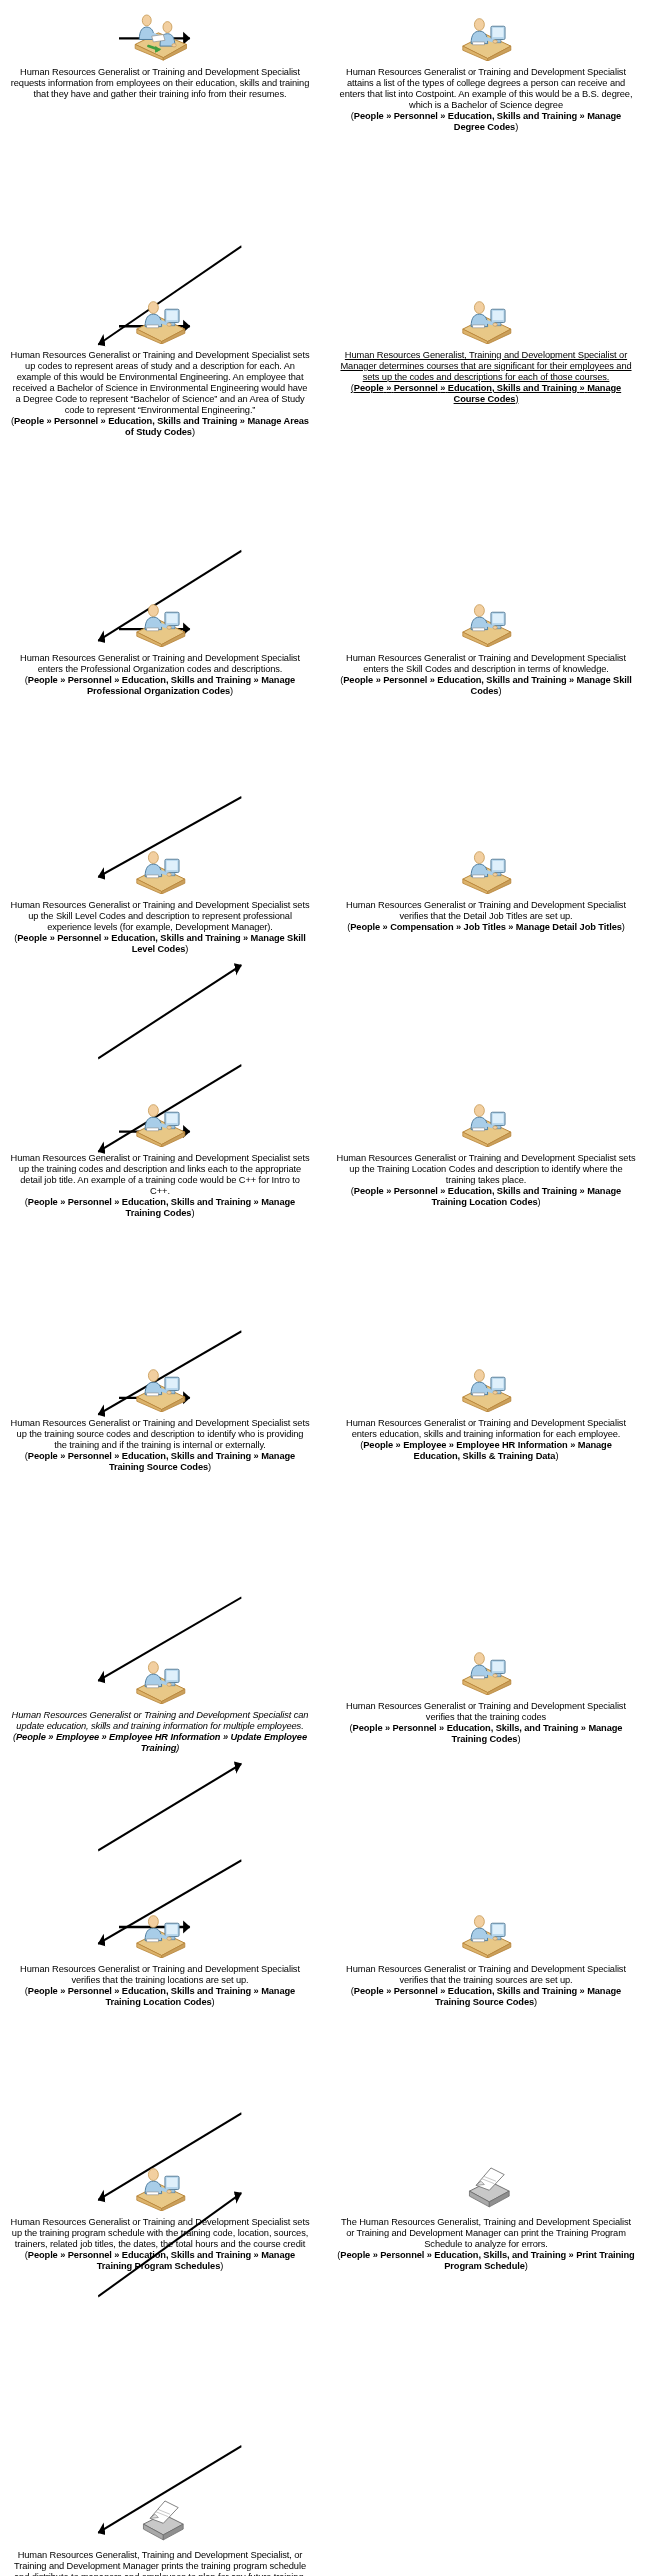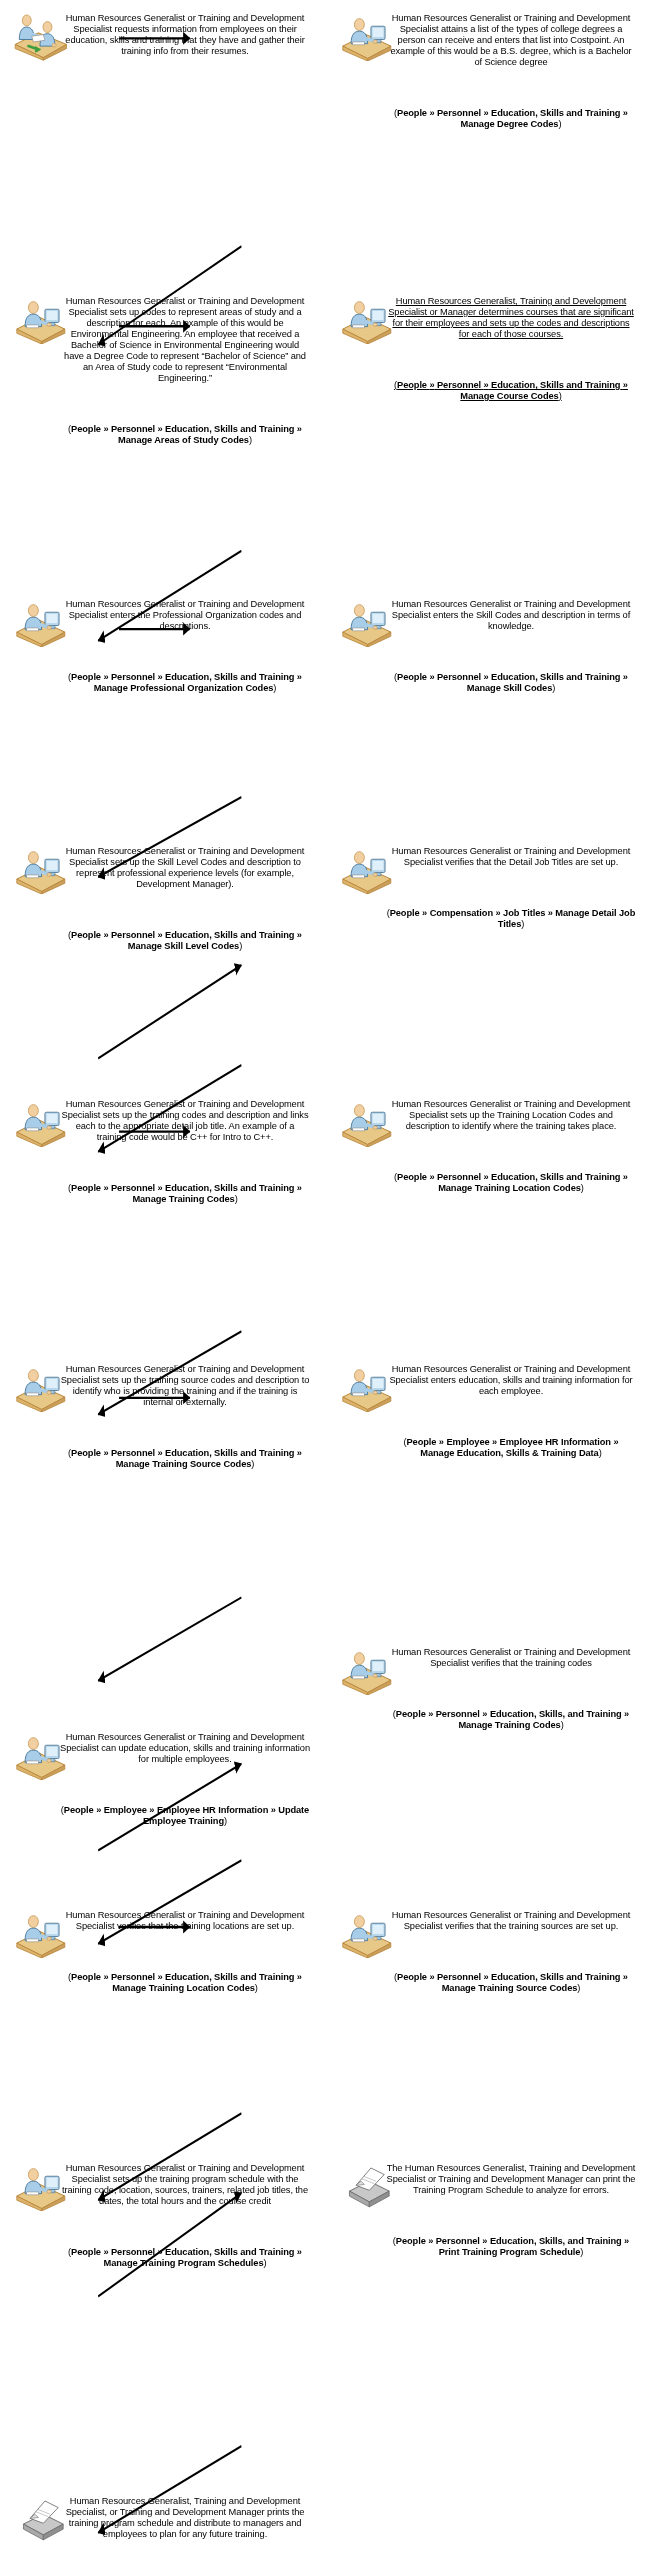--- a/index.html
+++ b/index.html
@@ -21,41 +21,41 @@
     position:absolute;
     left:0;top:0;
     width:650px;height:2576px;
     pointer-events:none;
   }
   
   .node{
     position:absolute;
     width:300px;
     display:flex;
-    flex-direction:row;
+    flex-direction:column;
+    align-items:center;
     text-align:center;
   }
   .node.col-left{left:10px;}
   .node.col-right{left:336px;}
 
   .icon-wrap{
     width:60px;
     height:48px;
     margin-bottom:5.8px;
     position:relative;
   }
   .node-text{
     font-size:9.3px;
     line-height:11px;
     letter-spacing:-0.1px;
     width:100%;
   }
   .node-text .nav{
     font-weight:bold;
-    margin-top:40px;
   }
   .node-text .nav .sep{font-weight:bold;}
   .node-text .paren{font-weight:normal;}
 
   
   .ic{position:absolute;left:0;top:0;width:60px;height:48px;}
 </style>
 </head>
 <body>
 
@@ -319,21 +319,21 @@
     <rect x="47" y="32" width="7" height="4" fill="#9cc2dd" stroke="#5a7f99" stroke-width=".8"></rect>
     <ellipse cx="28" cy="14" rx="6" ry="7.2" fill="#f2cfa0" stroke="#c79a55" stroke-width="1"></ellipse>
     <path d="M18,37 C18,26 22,22 28,22 C34,22 38,26 38,37 Z" fill="#a8cde8" stroke="#4f7d9e" stroke-width="1.2"></path>
     <path d="M36,31 L46,34" stroke="#a8cde8" stroke-width="4" stroke-linecap="round"></path>
     <ellipse cx="47" cy="34.5" rx="2.6" ry="2" fill="#f2cfa0" stroke="#c79a55" stroke-width=".8"></ellipse>
     <rect x="20" y="35" width="14" height="3.5" fill="#ffffff" stroke="#888" stroke-width=".7"></rect>
   </svg>
         </div>
         <div class="node-text"><span>Human Resources Generalist or Training and Development Specialist enters education, skills and training information for each employee.</span><div class="nav"><span class="paren">(</span><span>People</span> <span class="sep">»</span> <span>Employee</span> <span class="sep">»</span> <span>Employee HR Information</span> <span class="sep">»</span> <span>Manage Education, Skills &amp; Training Data</span><span class="paren">)</span></div></div>
       </div>
-      <div class="node col-left" style="top: 1732px;">
+      <div class="node col-left" style="top: 1656px; font-style: italic;">
         <div class="icon-wrap">
           <svg class="ic" viewBox="0 0 72 58">
     <polygon points="8,40 36,26 66,40 38,55" fill="#e8c887" stroke="#b8863a" stroke-width="1.2"></polygon>
     <polygon points="8,40 8,45 38,58 38,55" fill="#dcb36b" stroke="#b8863a" stroke-width="1"></polygon>
     <polygon points="66,40 66,45 38,58 38,55" fill="#caa05c" stroke="#b8863a" stroke-width="1"></polygon>
     <rect x="42" y="16" width="17" height="16" rx="1.5" fill="#b9d8ee" stroke="#5a7f99" stroke-width="1.2"></rect>
     <rect x="44" y="18" width="13" height="11" fill="#dff0fb"></rect>
     <rect x="47" y="32" width="7" height="4" fill="#9cc2dd" stroke="#5a7f99" stroke-width=".8"></rect>
     <ellipse cx="28" cy="14" rx="6" ry="7.2" fill="#f2cfa0" stroke="#c79a55" stroke-width="1"></ellipse>
     <path d="M18,37 C18,26 22,22 28,22 C34,22 38,26 38,37 Z" fill="#a8cde8" stroke="#4f7d9e" stroke-width="1.2"></path>

